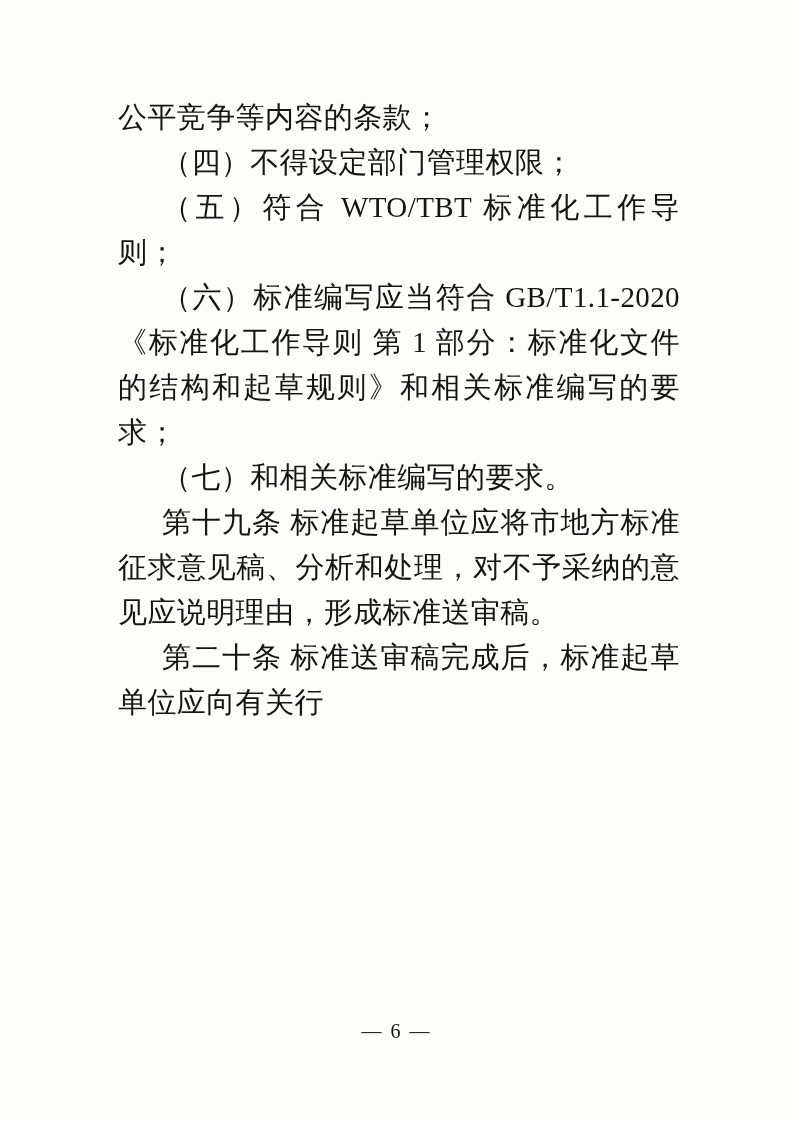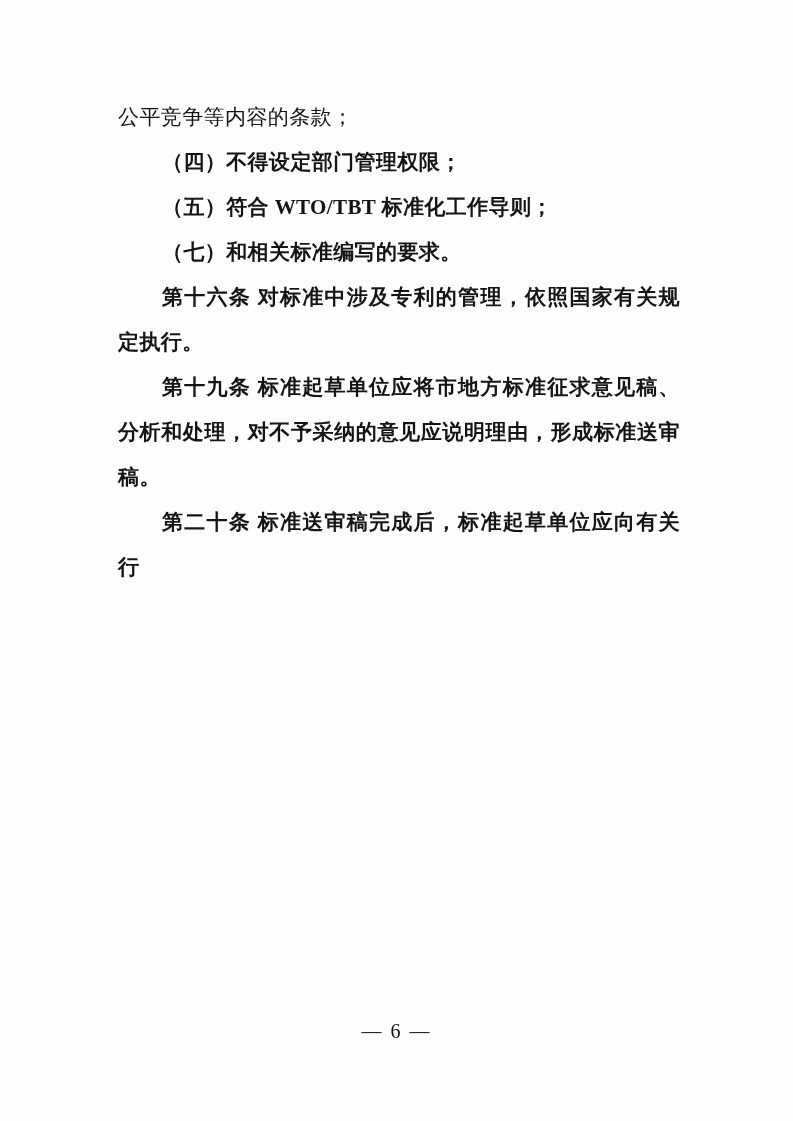--- a/index.html
+++ b/index.html
@@ -23,31 +23,30 @@
     height: 1121px;
     background: #fdfdfb;
   }
   .content {
     position: absolute;
     left: 118px;
     top: 95px;
     width: 562px;
   }
   .para {
-    font-size: 21px;
+    font-size: 29px;
     line-height: 45px;
     text-align: justify;
     text-justify: inter-ideograph;
     margin: 0;
     letter-spacing: 0.4px;
     color: #141414;
   }
   .indent {
     text-indent: 44px;
-    font-weight: bold;
   }
   .footer {
     position: absolute;
     left: 0;
     top: 1020px;
     width: 793px;
     text-align: center;
     font-size: 20px;
     color: #141414;
     letter-spacing: 2px;
@@ -61,24 +60,24 @@
 
 <div class="page">
   <div class="content">
 
     <p class="para">公平竞争等内容的条款；</p>
 
     <p class="para indent">（四）不得设定部门管理权限；</p>
 
     <p class="para indent">（五）符合 WTO/TBT 标准化工作导则；</p>
 
+    <p class="para indent">（六）标准编写应当符合 GB/T1.1-2020《标准化工作导则 第 1 部分：标准化文件的结构和起草规则》和相关标准编写的要求；</p>
 
     <p class="para indent">（七）和相关标准编写的要求。</p>
 
-    <p class="para indent">第十六条 对标准中涉及专利的管理，依照国家有关规定执行。</p>
 
 
 
     <p class="para indent">第十九条 标准起草单位应将市地方标准征求意见稿、分析和处理，对不予采纳的意见应说明理由，形成标准送审稿。</p>
 
     <p class="para indent">第二十条 标准送审稿完成后，标准起草单位应向有关行</p>
 
   </div>
 
   <div class="footer">

